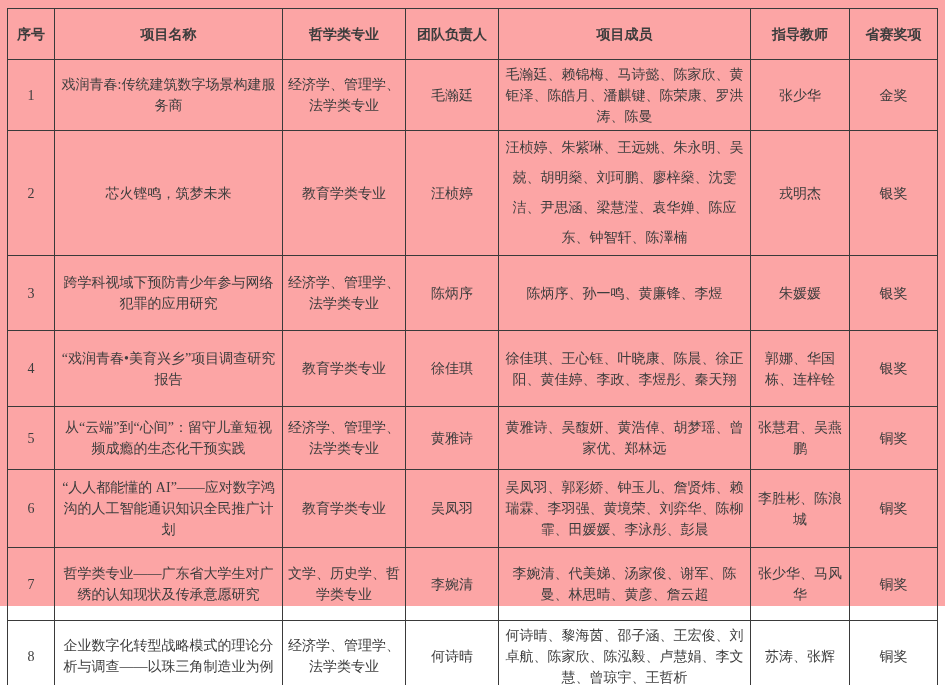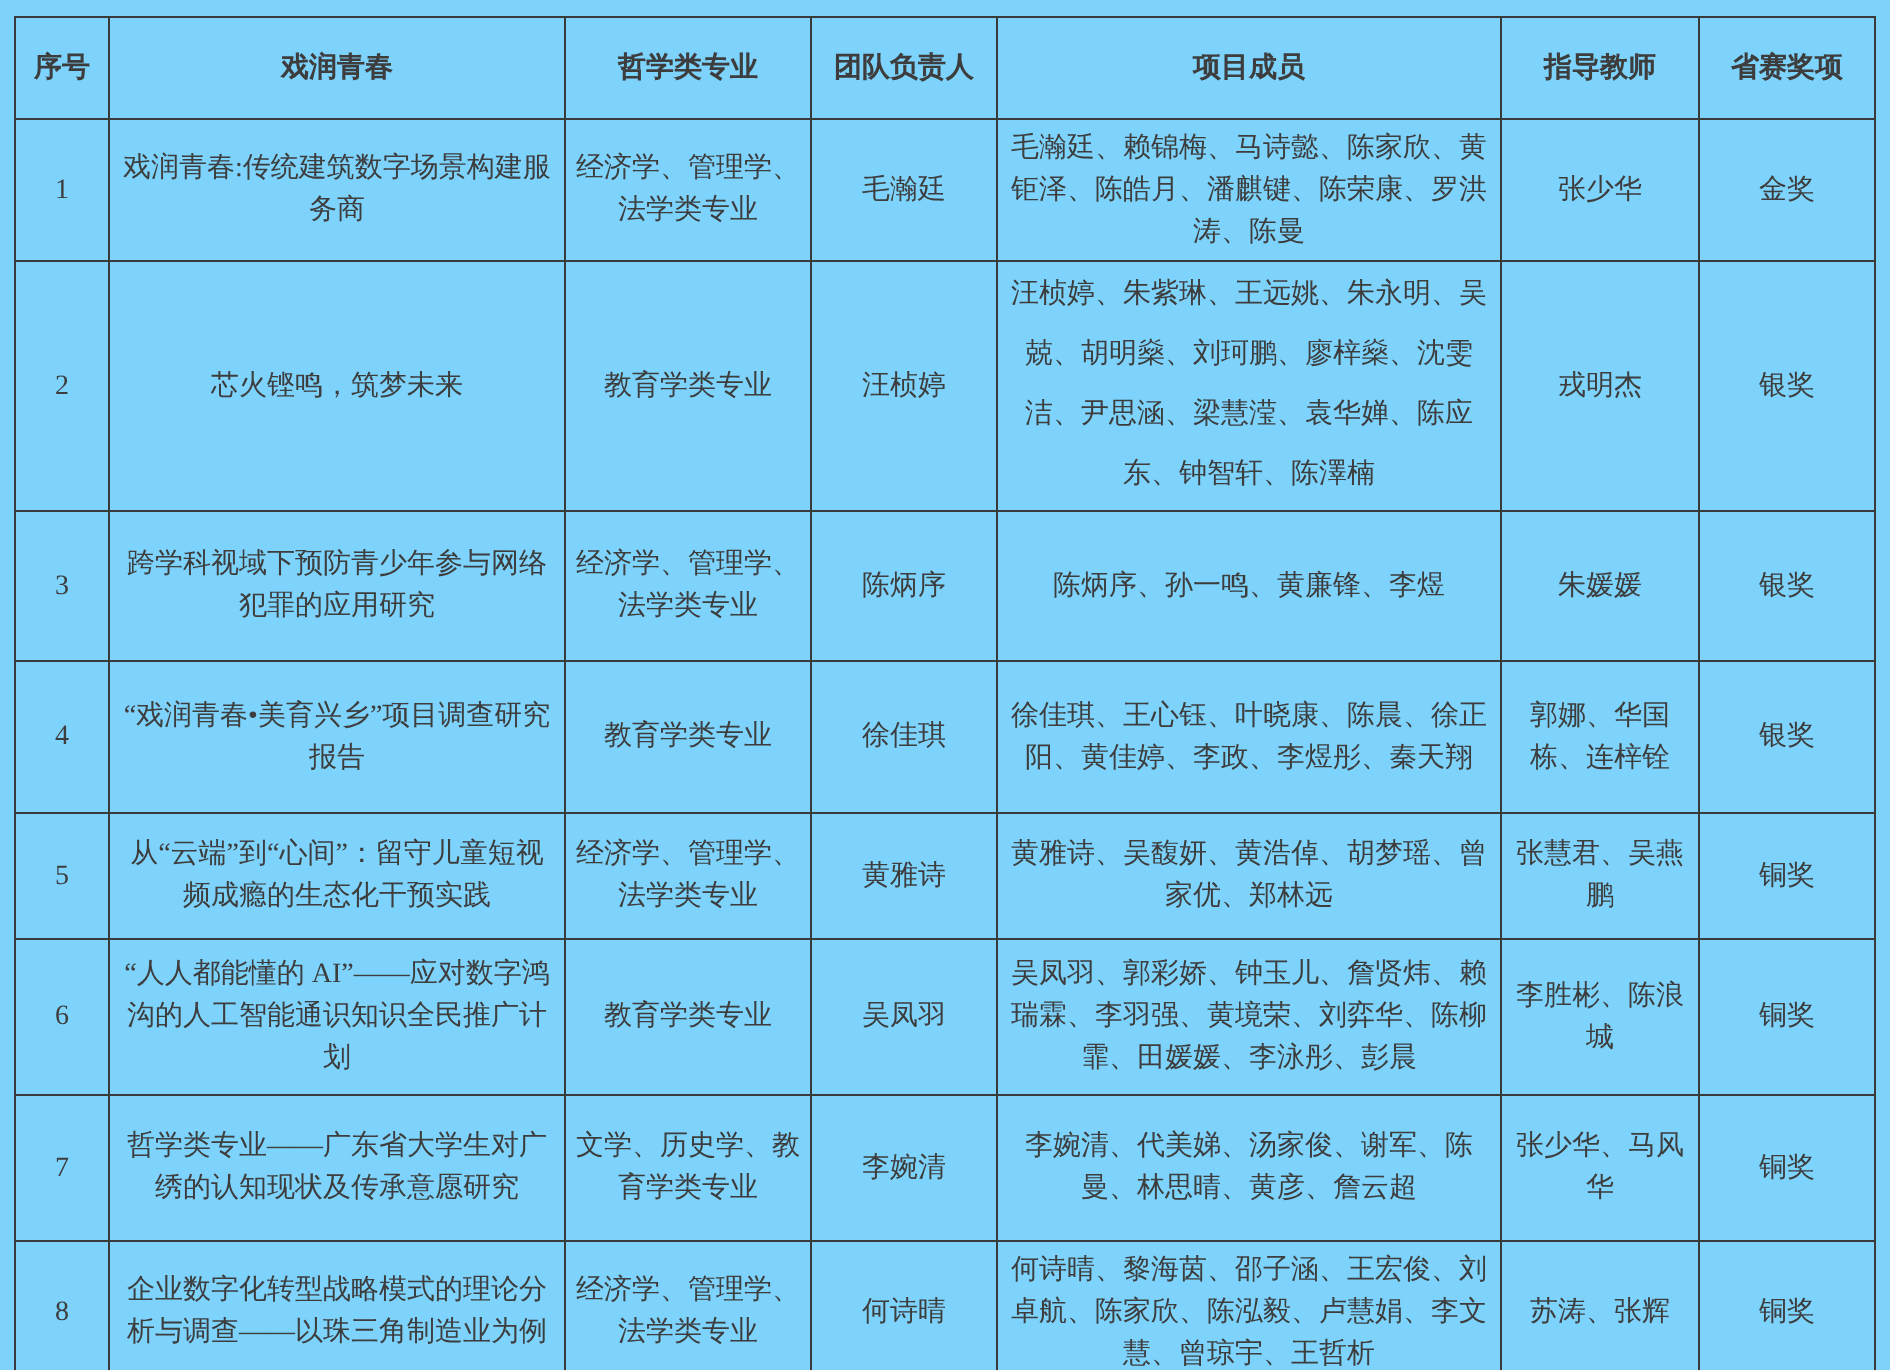--- a/index.html
+++ b/index.html
@@ -7,22 +7,22 @@
     padding: 0;
     background: #ffffff;
     width: 945px;
     height: 685px;
     overflow: hidden;
     font-family: "Liberation Serif", "DejaVu Serif", serif;
   }
   .page {
     position: relative;
     width: 945px;
-    height: 685px;
-    background: #7dd3fc;
+    height: 606px;
+    background: #fca5a5;
   }
   table.awards {
     position: absolute;
     left: 7px;
     top: 8px;
     border-collapse: collapse;
     table-layout: fixed;
     width: 930px;
     color: #3d3d3d;
   }
@@ -65,21 +65,21 @@
       <col style="width:228px">
       <col style="width:123px">
       <col style="width:93px">
       <col style="width:252px">
       <col style="width:99px">
       <col style="width:88px">
     </colgroup>
     <thead>
       <tr>
         <th>序号</th>
-        <th>戏润青春</th>
+        <th>项目名称</th>
         <th>哲学类专业</th>
         <th>团队负责人</th>
         <th>项目成员</th>
         <th>指导教师</th>
         <th>省赛奖项</th>
       </tr>
     </thead>
     <tbody>
         <tr>
     <td data-field="no">1</td>
@@ -131,21 +131,21 @@
     <td data-field="name">“人人都能懂的 AI”——应对数字鸿沟的人工智能通识知识全民推广计划</td>
     <td data-field="category">教育学类专业</td>
     <td data-field="leader">吴凤羽</td>
     <td data-field="members">吴凤羽、郭彩娇、钟玉儿、詹贤炜、赖瑞霖、李羽强、黄境荣、刘弈华、陈柳霏、田媛媛、李泳彤、彭晨</td>
     <td data-field="advisors">李胜彬、陈浪城</td>
     <td data-field="award">铜奖</td>
   </tr>
         <tr>
     <td data-field="no">7</td>
     <td data-field="name">哲学类专业——广东省大学生对广绣的认知现状及传承意愿研究</td>
-    <td data-field="category">文学、历史学、教育学类专业</td>
+    <td data-field="category">文学、历史学、哲学类专业</td>
     <td data-field="leader">李婉清</td>
     <td data-field="members">李婉清、代美娣、汤家俊、谢军、陈曼、林思晴、黄彦、詹云超</td>
     <td data-field="advisors">张少华、马风华</td>
     <td data-field="award">铜奖</td>
   </tr>
         <tr>
     <td data-field="no">8</td>
     <td data-field="name">企业数字化转型战略模式的理论分析与调查——以珠三角制造业为例</td>
     <td data-field="category">经济学、管理学、法学类专业</td>
     <td data-field="leader">何诗晴</td>

